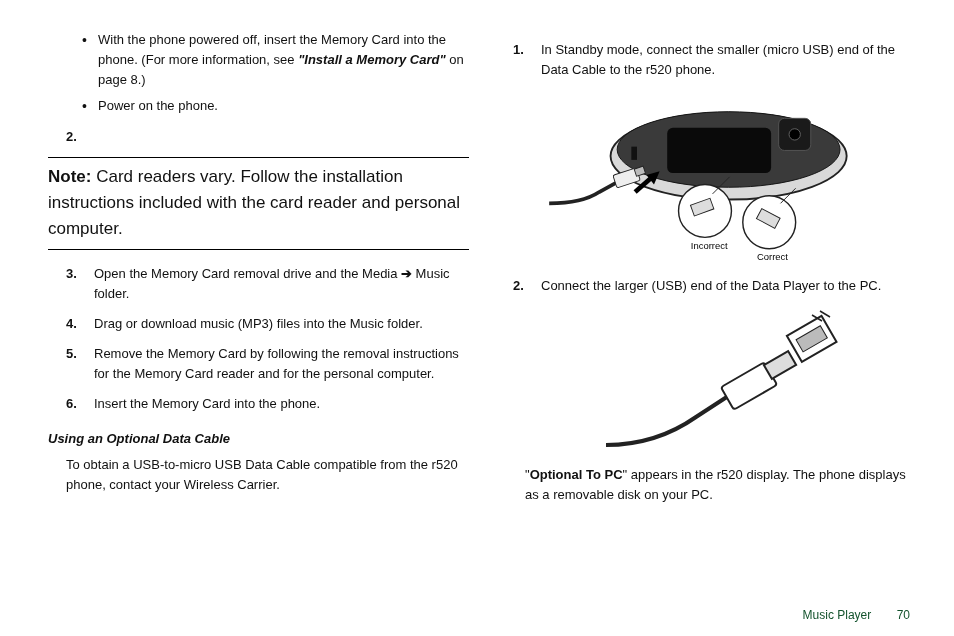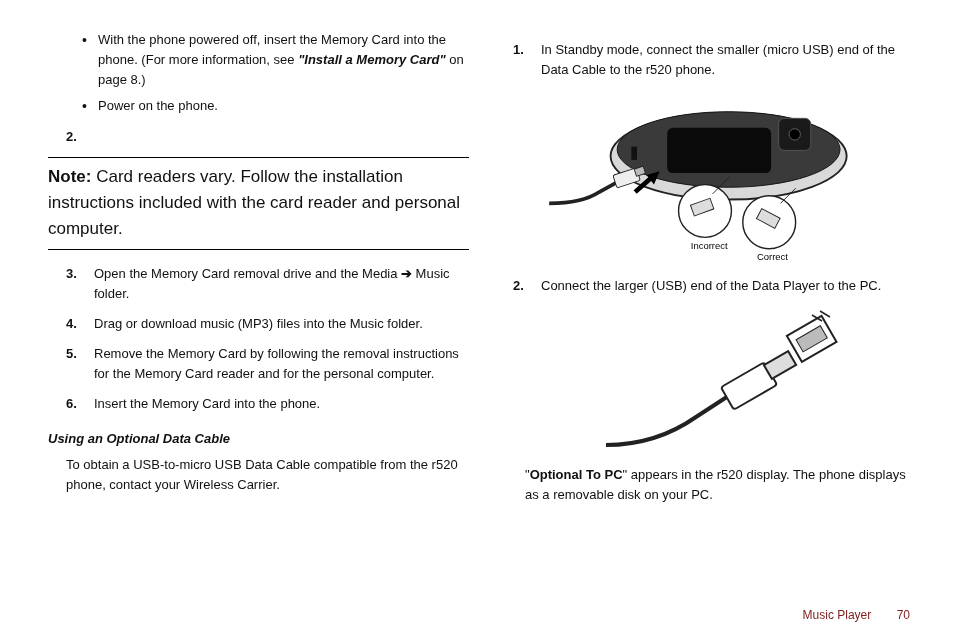--- a/index.html
+++ b/index.html
@@ -15,21 +15,21 @@
   .note-rule .lbl { font-weight: bold; }
   .subhead { font-weight: bold; font-style: italic; margin: 14px 0 6px 0; font-size: 13px; }
   .para { margin: 6px 0 6px 18px; }
   .ref { font-style: italic; font-weight: bold; }
   .mc-icon { display: inline-block; width: 18px; height: 13px; border: 1.5px solid #000; border-radius: 2px; position: relative; vertical-align: -2px; }
   .mc-icon::after { content:"m"; position:absolute; left:3px; top:-3px; font-size:10px; font-weight:bold;}
   .fig { margin: 8px 0 8px 40px; }
   .fig-phone svg { width: 340px; height: 170px; }
   .fig-usb svg { width: 260px; height: 150px; display:block; margin: 0 auto; }
   .indent-text { margin-left: 30px; margin-top: 6px; }
-  .footer { position: absolute; right: 44px; bottom: 14px; font-size: 12px; color: #7f1d1d; }
+  .footer { position: absolute; right: 44px; bottom: 14px; font-size: 12px; color: #14532d; }
   .footer .sec { margin-right: 22px; }
   .arrow { font-weight: bold; }
 </style>
 </head>
 <body>
 
 <div class="page">
 
   <div class="col">
     <ul class="bullets">

